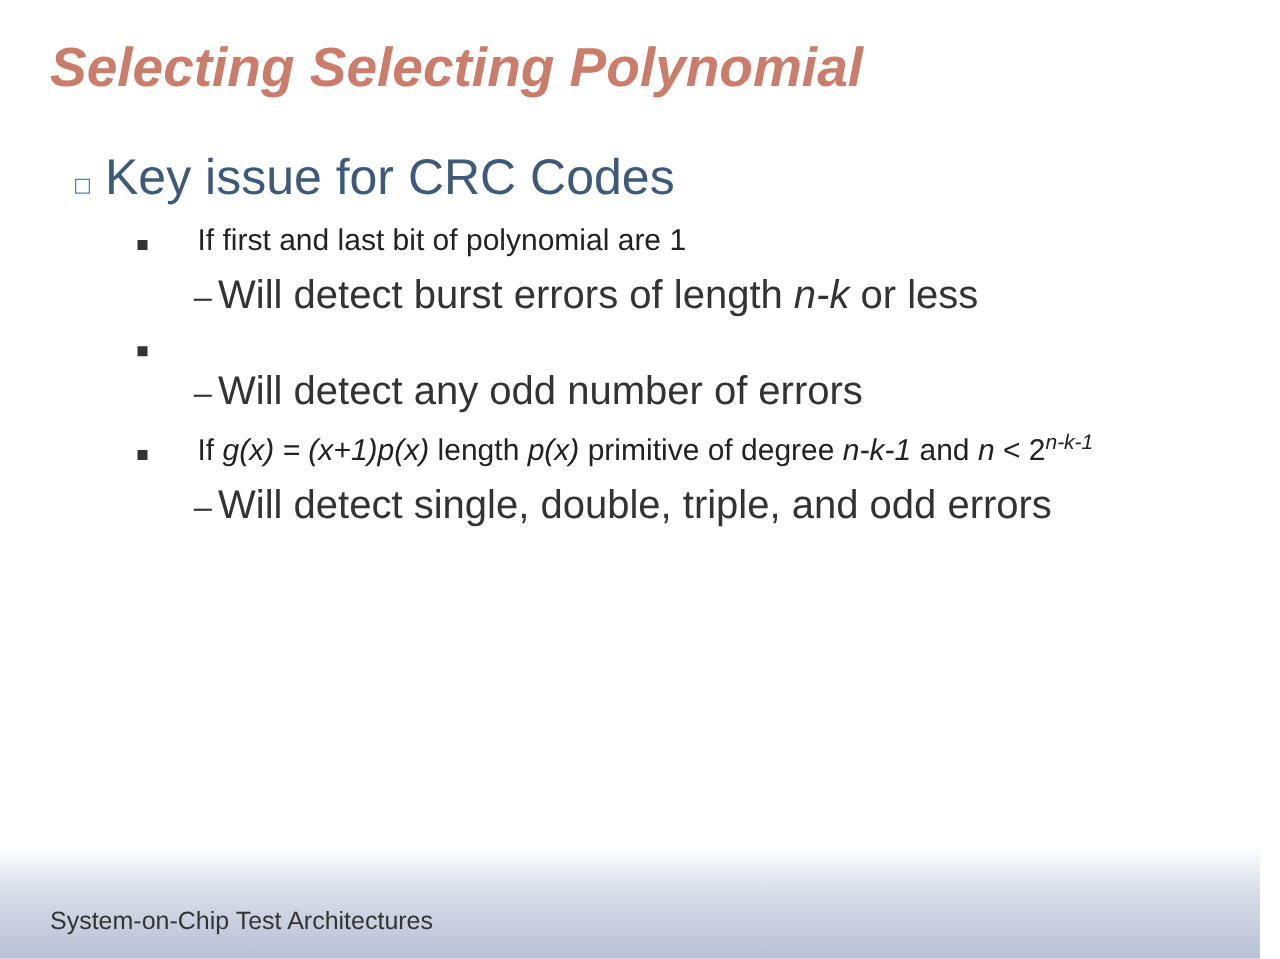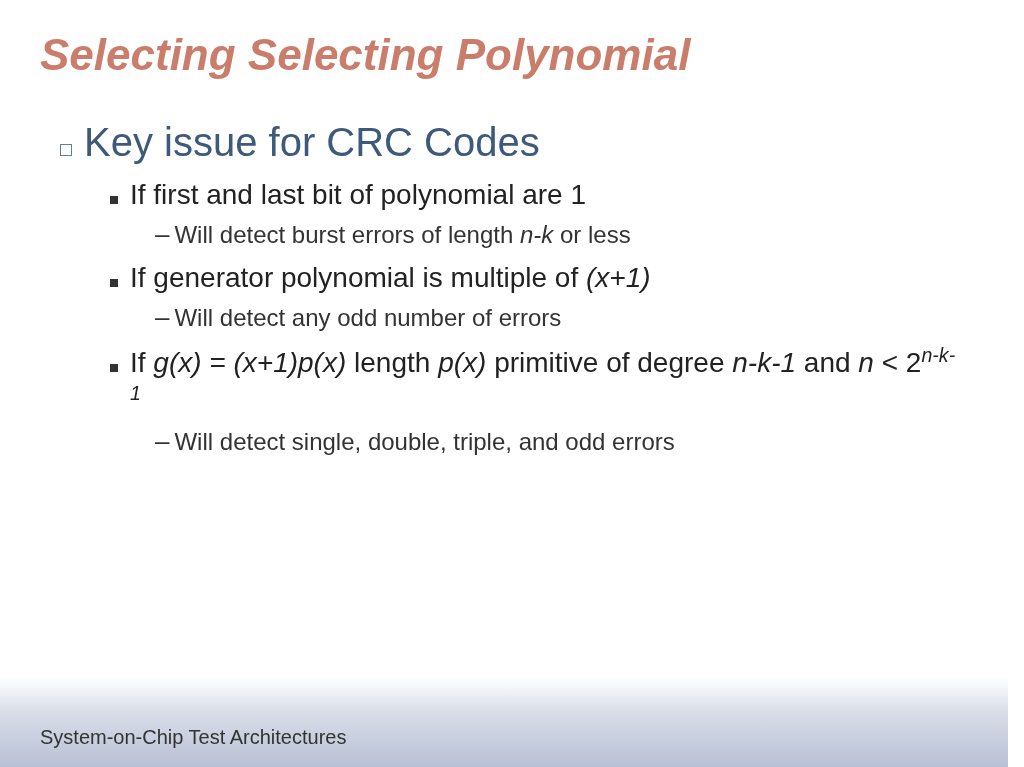--- a/index.html
+++ b/index.html
@@ -63,42 +63,43 @@
       display: inline-block;
       width: 8px;
       height: 8px;
       background: #333;
       margin-right: 12px;
       flex-shrink: 0;
       margin-top: 12px;
     }
     
     .level2-text {
-      font-size: 28px;
+      font-size: 24px;
       color: #222;
       line-height: 1.3;
+      margin-left: 28px;
     }
     
     .level3 {
       display: flex;
       align-items: baseline;
       margin-left: 95px;
       margin-bottom: 6px;
       margin-top: 4px;
     }
     
     .level3-dash {
       font-size: 26px;
       color: #333;
       margin-right: 5px;
       flex-shrink: 0;
     }
     
     .level3-text {
-      font-size: 24px;
+      font-size: 32px;
       color: #333;
       line-height: 1.35;
     }
     
     .italic {
       font-style: italic;
     }
     
     sup {
       font-size: 0.7em;
@@ -153,21 +154,20 @@
     <span class="level2-text"><span>If first and last bit of polynomial are 1</span></span>
   </div>
 
   <div class="level3">
     <span class="level3-dash">–</span>
     <span class="level3-text"><span>Will detect burst errors of length </span><span class="italic">n-k</span><span> or less</span></span>
   </div>
 
   <div class="level2">
     <span class="bullet-square-solid"></span>
-    <span class="level2-text"><span>If generator polynomial is multiple of </span><span class="italic">(x+1)</span></span>
   </div>
 
   <div class="level3">
     <span class="level3-dash">–</span>
     <span class="level3-text"><span>Will detect any odd number of errors</span></span>
   </div>
 
   <div class="level2">
     <span class="bullet-square-solid"></span>
     <span class="level2-text"><span>If </span><span class="italic">g(x) = (x+1)p(x)</span><span> length </span><span class="italic">p(x)</span><span> primitive of degree </span><span class="italic">n-k-1</span><span> and </span><span class="italic">n</span><span> &lt; 2</span><sup>n-k-1</sup></span>

